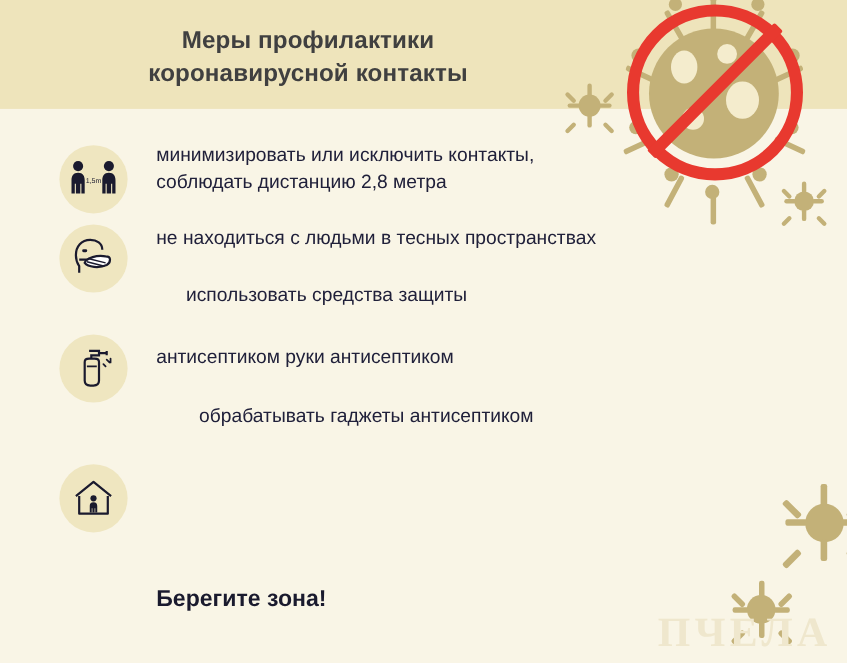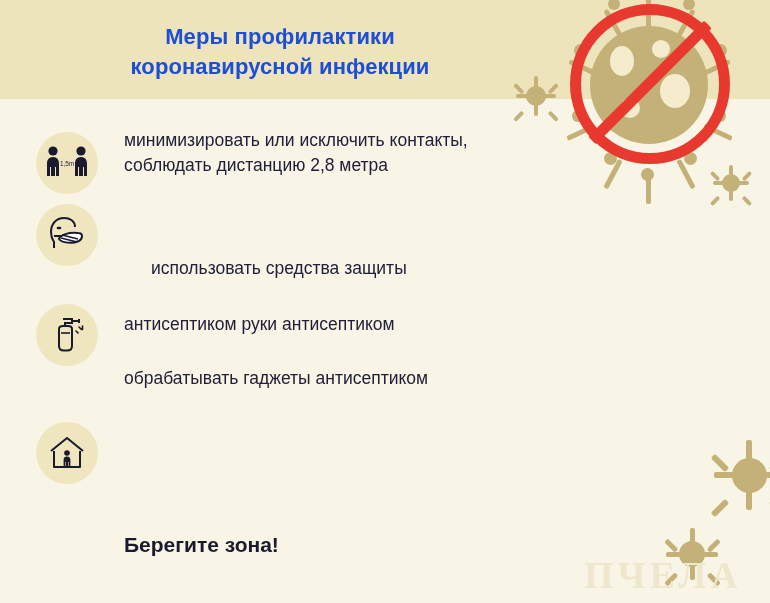--- a/index.html
+++ b/index.html
@@ -30,21 +30,21 @@
     background: #eee4bb;
   }
   .header-title {
     position: absolute;
     left: 0;
     top: 22px;
     width: 560px;
     text-align: center;
     font-size: 22px;
     font-weight: bold;
-    color: #1d4ed8;
+    color: #404040;
     line-height: 1.35;
     letter-spacing: 0.1px;
   }
   .header-title .line2 {
     display: block;
   }
   
   .virus {
     position: absolute;
     pointer-events: none;
@@ -111,32 +111,32 @@
     width: 50%;
     height: 50%;
   }
   #virus-s1 { left: 516px; top: 76px; width: 40px; height: 40px; }
   #virus-s2 { left: 713px; top: 165px; width: 36px; height: 36px; }
   #virus-s3 { left: 714px; top: 440px; width: 70px; height: 70px; }
   #virus-s4 { left: 666px; top: 528px; width: 52px; height: 52px; }
   
   .watermark {
     position: absolute;
-    right: 28px;
+    right: 14px;
     bottom: 6px;
     font-size: 38px;
     letter-spacing: 4px;
     color: #efe7cd;
     font-weight: bold;
     font-family: "Liberation Serif", serif;
   }
   
   .rows {
     position: absolute;
-    left: 0;
+    left: 18px;
     top: 128px;
     width: 736px;
   }
   .row {
     position: relative;
     display: flex;
     align-items: flex-start;
     min-height: 44px;
   }
   .icon-wrap {
@@ -170,21 +170,21 @@
   .svg-icon { display: block; }
 </style>
 </head>
 <body>
 
 <div class="poster">
 
   <div class="header-band"></div>
   <div class="header-title">
     <span>Меры профилактики</span>
-    <span class="line2">коронавирусной инфекции</span>
+    <span class="line2">коронавирусной контакты</span>
   </div>
 
   <div class="virus" id="virus-big">
     <div class="spike" style="left:98px; top:4px; width:5px; height:32px;"></div>
     <div class="spike-dot" style="left:94px; top:-4px; width:13px; height:13px;"></div>
     <div class="spike" style="left:70px; top:14px; width:5px; height:30px; transform:rotate(-30deg);"></div>
     <div class="spike-dot" style="left:60px; top:6px; width:12px; height:12px;"></div>
     <div class="spike" style="left:128px; top:14px; width:5px; height:30px; transform:rotate(30deg);"></div>
     <div class="spike-dot" style="left:135px; top:6px; width:12px; height:12px;"></div>
     <div class="spike" style="left:46px; top:52px; width:5px; height:30px; transform:rotate(-65deg);"></div>
@@ -277,20 +277,23 @@
       <div class="icon-wrap" style="top:0px;">
         <svg class="svg-icon" width="44" height="40" viewBox="0 0 44 40" fill="none" stroke="#1a1a2e" stroke-width="2">
           <path d="M30 12 C30 6 25 3 19 3 C11 3 6 9 6 17 C6 21 7 24 9 27 L9 33"></path>
           <path d="M9 21 L17 21"></path>
           <path d="M13 13 L15 13" stroke-width="2.6" stroke-linecap="round"></path>
           <path d="M14 24 C17 28 27 29 34 26 C36 25 37 23 37 21 C37 19 35 18 33 18 C26 17 19 19 15 22 Z" fill="#ffffff"></path>
           <path d="M17 20 L33 24" stroke-width="1.3"></path>
           <path d="M16 23 L32 27" stroke-width="1.3"></path>
         </svg>
       </div>
+      <div class="row-text">
+        <span>не находиться с людьми в тесных пространствах</span>
+      </div>
     </div>
 
     <div class="row" style="height:56px;margin-left:27px;">
       <div class="row-text">
         <span>использовать средства защиты</span>
       </div>
     </div>
 
     <div class="row" style="height:54px;">
       <div class="icon-wrap" style="top:-8px;">
@@ -301,21 +304,21 @@
           <path d="M13 16 C13 13.5 15 13 17 13 L22 13 C24 13 26 13.5 26 16 L26 33 C26 36 24 37.5 21 37.5 L18 37.5 C15 37.5 13 36 13 33 Z"></path>
           <path d="M15 20 L24 20" stroke-width="1.6"></path>
           <path d="M33 14 l2.5 2.5 M36.5 13 l0 3.5 M30 18 l2 2" stroke-width="1.6" stroke-linecap="round"></path>
         </svg>
       </div>
       <div class="row-text">
         <span>антисептиком руки антисептиком</span>
       </div>
     </div>
 
-    <div class="row" style="height:56px;">
+    <div class="row" style="height:56px;margin-left:39px;">
       <div class="row-text">
         <span>обрабатывать гаджеты антисептиком</span>
       </div>
     </div>
 
     <div class="row" style="height:70px;">
       <div class="icon-wrap" style="top:0px;">
         <svg class="svg-icon" width="44" height="40" viewBox="0 0 44 40" fill="none" stroke="#1a1a2e" stroke-width="2">
           <path d="M6 18 L22 5 L38 18" stroke-linejoin="round"></path>
           <path d="M9 18 L9 34 L35 34 L35 18" stroke-linejoin="round"></path>

